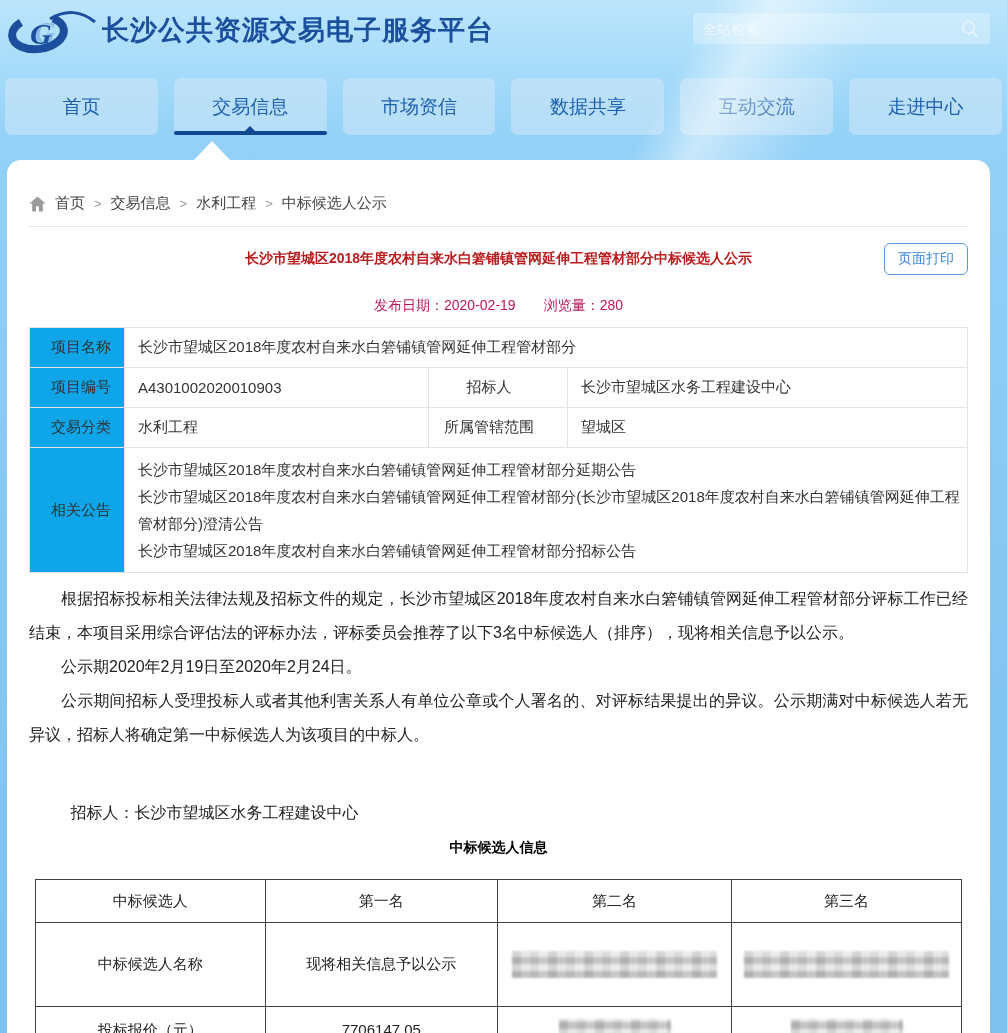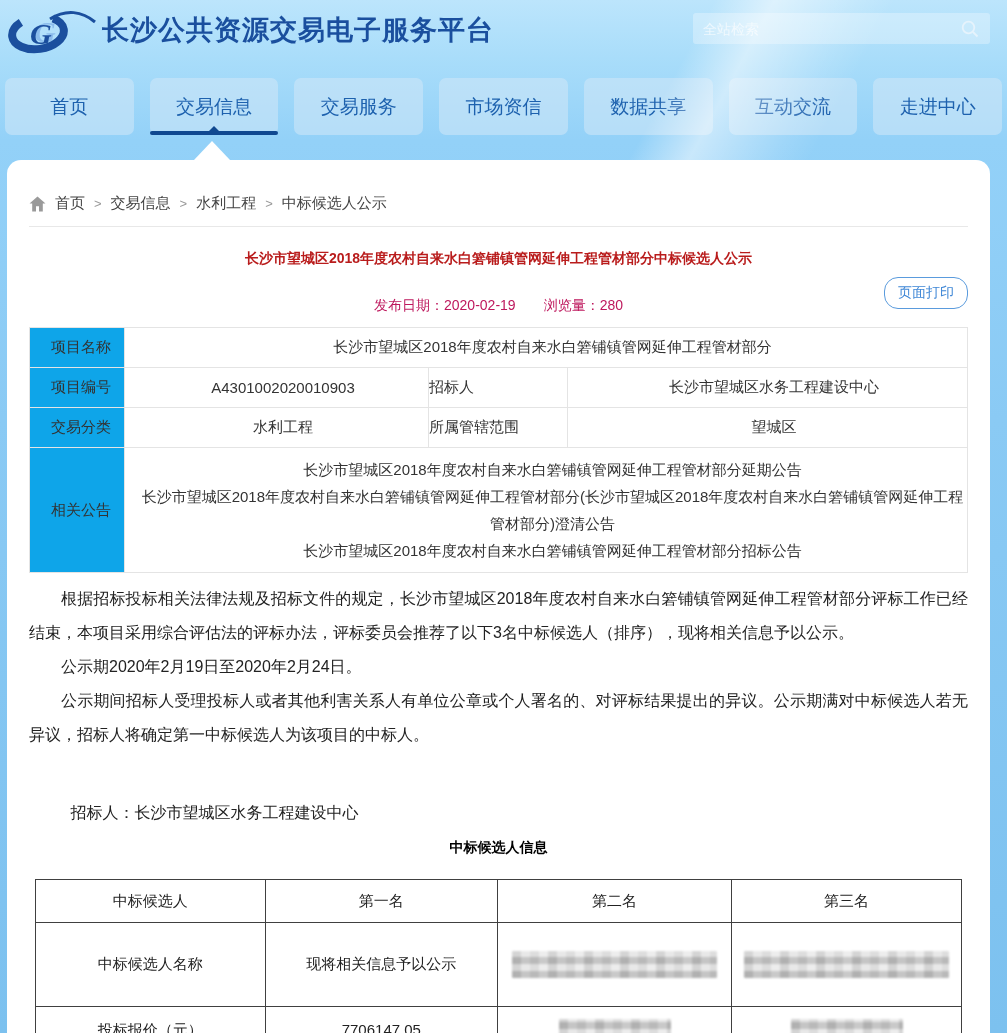--- a/index.html
+++ b/index.html
@@ -38,30 +38,30 @@
   
   .breadcrumb { padding-top: 34px; display: flex; align-items: center; font-size: 15px; color: #444; }
   .breadcrumb .home-ic { margin-right: 9px; flex: none; }
   .crumb { color: #444; cursor: pointer; }
   .crumb-sep { color: #999; margin: 0 9px; font-size: 13px; }
   .divider { border-bottom: 1px solid #e8e8e8; margin-top: 13px; }
   
   .title-wrap { position: relative; margin-top: 15px; padding: 0 95px; }
   .article-title { font-size: 14px; font-weight: 700; color: #b91c1c; text-align: center; line-height: 33px; }
   .print-btn { position: absolute; right: 0; top: 1px; background: #fff; border: 1px solid #5a9bdd;
-    color: #3f87d6; font-size: 14px; padding: 6px 13px; border-radius: 14px; cursor: pointer; font-family: inherit; margin-top: 34px; }
+    color: #3f87d6; font-size: 14px; padding: 6px 13px; border-radius: 6px; cursor: pointer; font-family: inherit; }
   
   .meta-line { margin-top: 22px; text-align: center; font-size: 14px; color: #be185d; }
   .meta-gap { display: inline-block; width: 28px; }
   
   .info-table { margin-top: 12px; width: 100%; border-collapse: collapse; font-size: 15px; color: #333; }
   .info-table td { border: 1px solid #e4e4e4; height: 40px; }
   .info-table td.lbl { width: 95px; background: #0ea5e9; text-align: right; padding-right: 13px; color: #333; }
-  .info-table td.lbl2 { width: 139px; text-align: left; padding-right: 18px; }
-  .info-table td.val { padding-left: 13px; text-align: center; }
+  .info-table td.lbl2 { width: 139px; text-align: center; padding-right: 18px; }
+  .info-table td.val { padding-left: 13px; text-align: left; }
   .rel-line { line-height: 27px; cursor: pointer; }
   .rel-cell { padding: 8px 0; }
   
   .body-text { margin-top: 9px; font-size: 16px; color: #222; line-height: 34px; text-align: justify; }
   .body-text p { text-indent: 2em; }
   .body-text p.deep { text-indent: 2.6em; margin-top: 44px; }
   .section-heading { margin-top: 9px; text-align: center; font-size: 14px; font-weight: 700; color: #000; }
   
   .cand-table { margin: 22px auto 0 auto; width: 927px; border-collapse: collapse; text-align: center;
     font-size: 15px; color: #222; }
@@ -101,23 +101,20 @@
 
 <nav class="nav-band">
   <div class="nav-list">
     <div class="nav-item">
         <span>首页</span>
       </div>
     <div class="nav-item active">
         <span>交易信息</span>
       </div>
     <div class="nav-item">
-        <span>交易服务</span>
-      </div>
-    <div class="nav-item">
         <span>市场资信</span>
       </div>
     <div class="nav-item">
         <span>数据共享</span>
       </div>
     <div class="nav-item">
         <span>互动交流</span>
       </div>
     <div class="nav-item">
         <span>走进中心</span>

